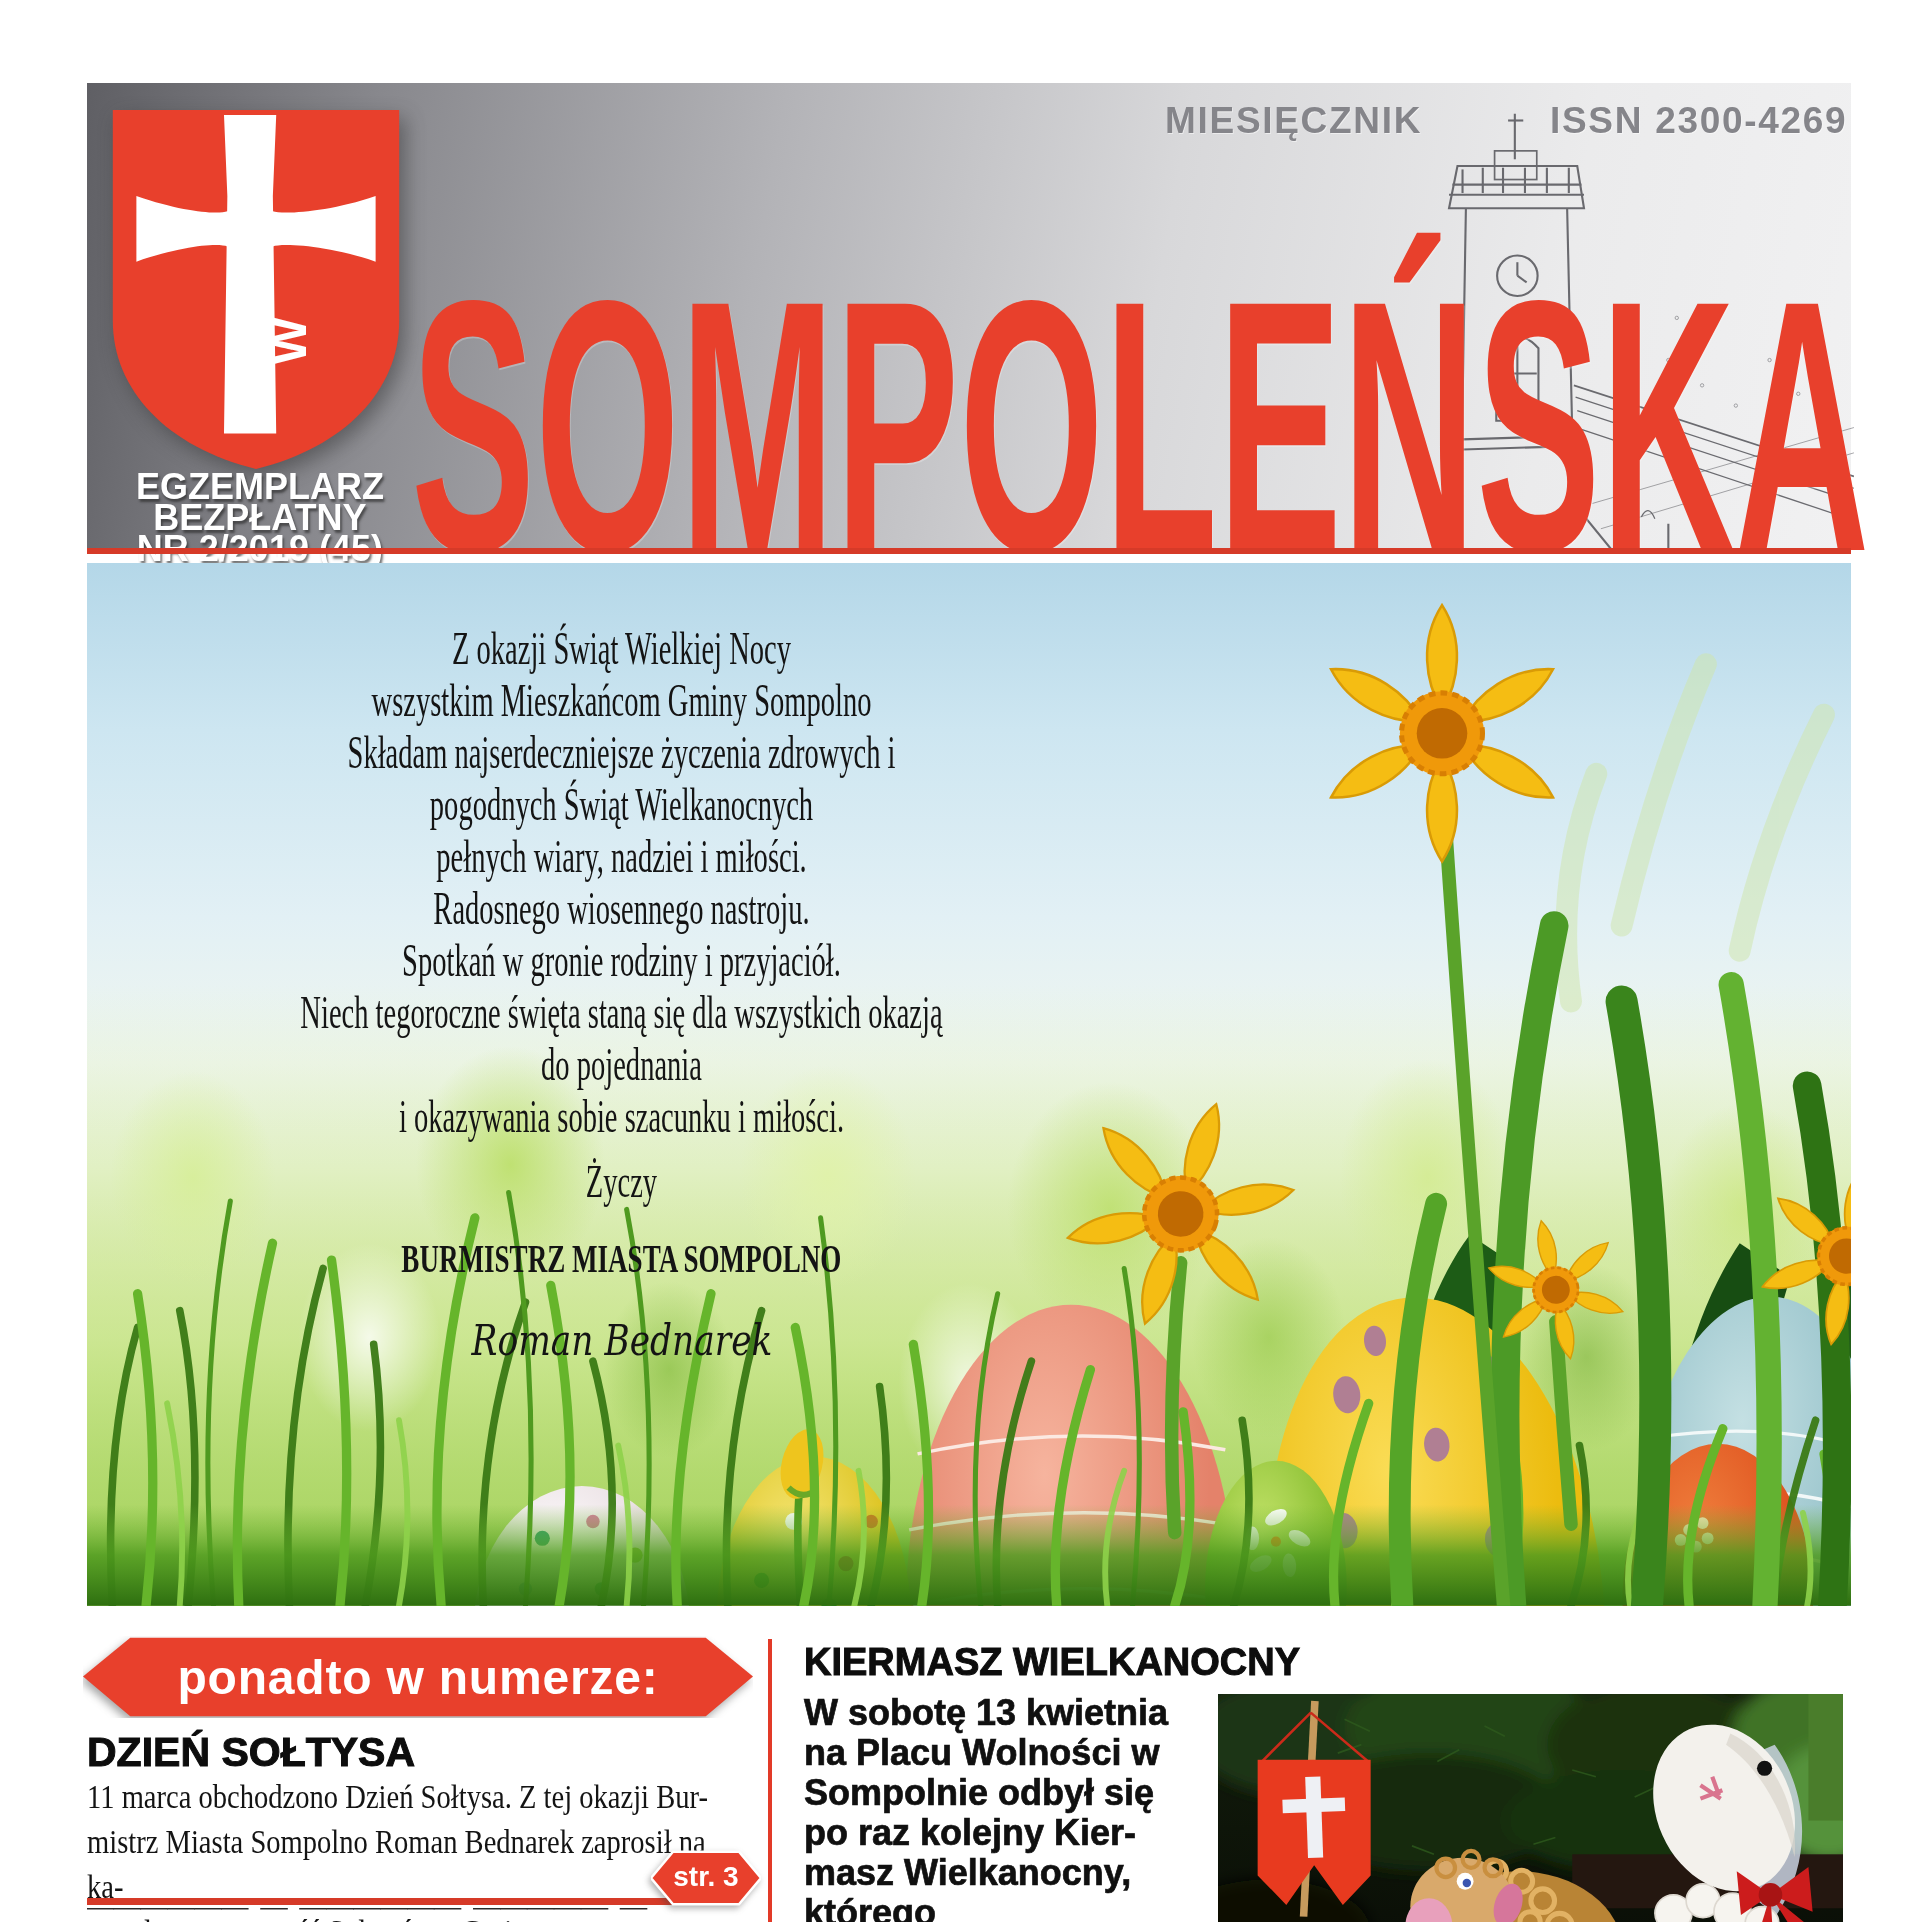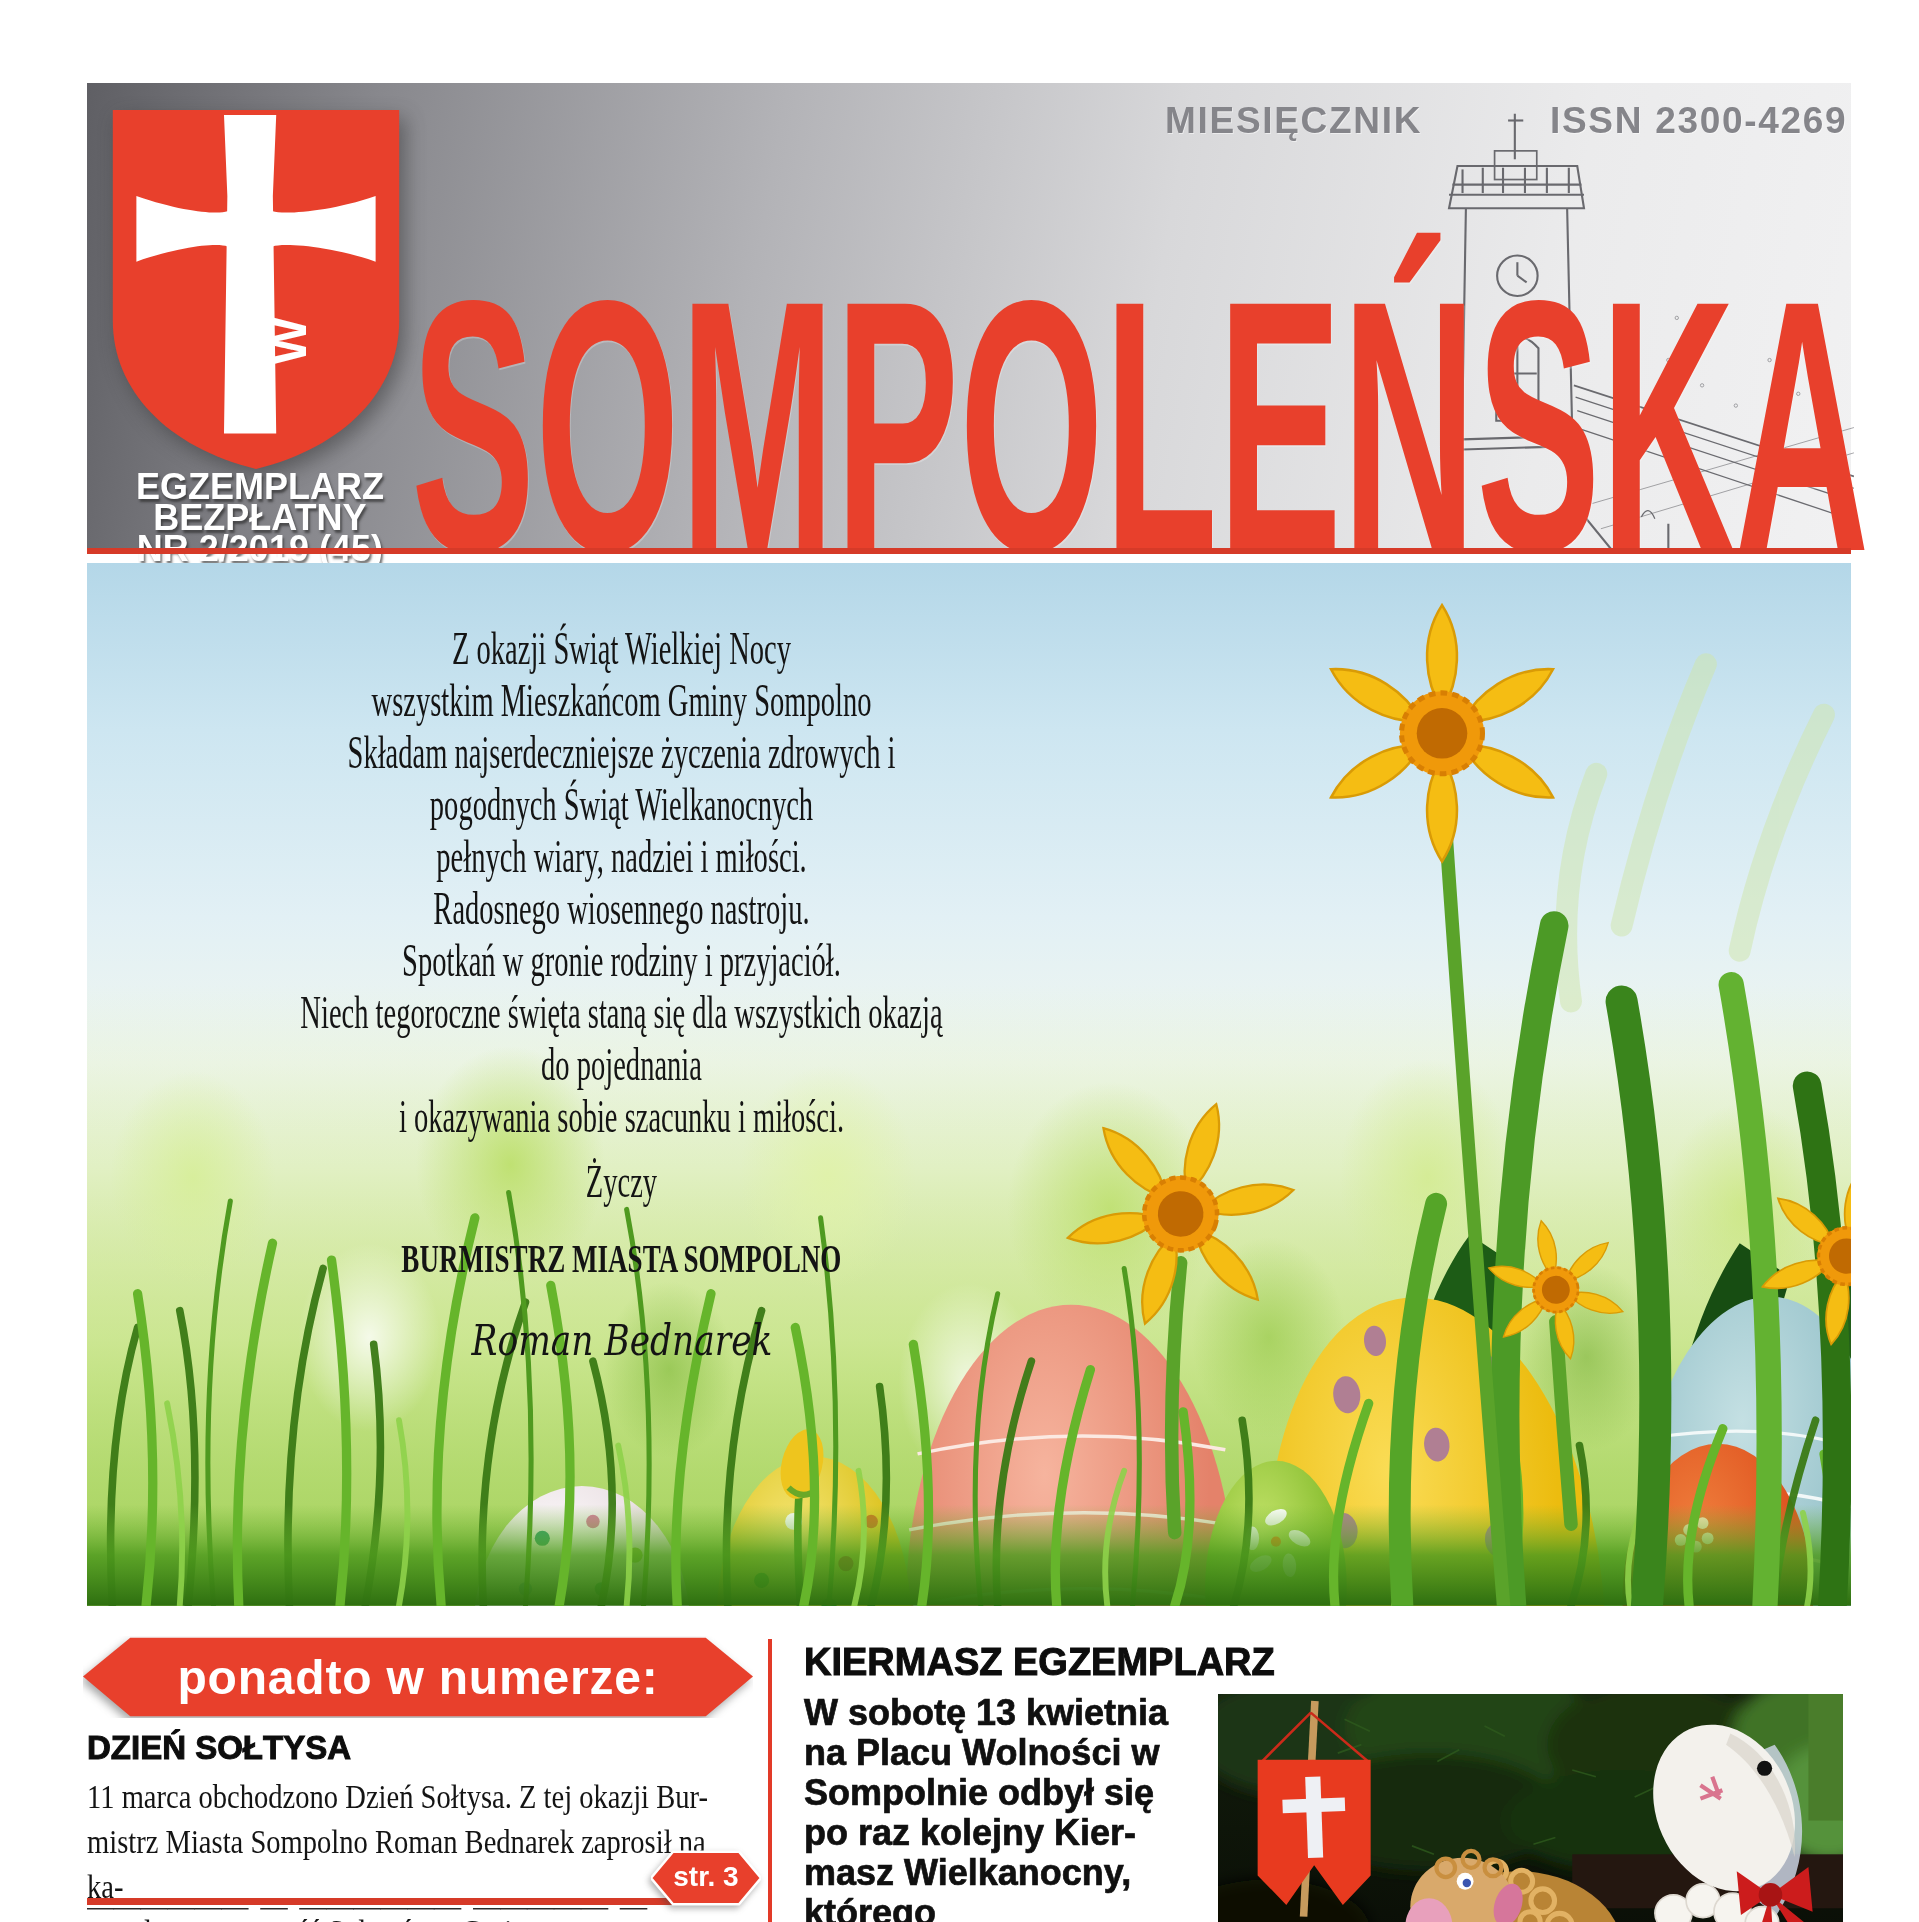--- a/index.html
+++ b/index.html
@@ -51,21 +51,21 @@
   .signoff .burmistrz span{display:inline-block;transform:scaleX(.66);}
   .signoff .signame{margin-top:34px;font-size:43px;font-style:italic;line-height:49px;
     font-family:"DejaVu Serif",serif;}
   .signoff .signame span{display:inline-block;transform:scaleX(.8);}
   
   .divider{position:absolute;left:768px;top:1639px;width:4.2px;height:284px;background:#e23a28;}
   .tocBanner{position:absolute;left:83px;top:1636px;width:670px;height:82px;}
   .tocBanner svg{position:absolute;left:0;top:0;}
   .tocBannerLabel{position:absolute;left:0;top:0;width:100%;height:82px;display:flex;align-items:center;
     justify-content:center;color:#fff;font-size:48px;font-weight:bold;letter-spacing:0.8px;}
-  .tocTitle{position:absolute;left:87px;top:1729px;font-size:33px;font-weight:bold;color:#0d0d0d;
+  .tocTitle{position:absolute;left:87px;top:1729px;font-size:41px;font-weight:bold;color:#0d0d0d;
     letter-spacing:0;-webkit-text-stroke:1px #0d0d0d;}
   .tocBody{position:absolute;left:87px;top:1774px;width:759px;font-family:"Liberation Serif",serif;
     font-size:34px;line-height:45px;color:#141414;white-space:pre-line;transform:scaleX(.84);
     transform-origin:left top;}
   .rule2{position:absolute;left:87px;top:1898px;width:649px;height:6.7px;background:#d63a28;}
   .pageBadge{position:absolute;left:651px;top:1850px;width:110px;height:56px;filter:drop-shadow(-1.7px 3.4px 3.4px rgba(60,60,60,.4));}
   .pageBadge svg{position:absolute;left:0;top:0;}
   .pageBadgeLabel{position:absolute;left:0;top:0;width:100%;height:54px;display:flex;align-items:center;
     justify-content:center;color:#fff;font-size:28px;font-weight:bold;}
   .cutoff{position:absolute;left:87px;top:1908px;width:683px;height:14.3px;overflow:hidden;
@@ -387,21 +387,21 @@
     <svg width="110" height="56" viewBox="0 0 130 66">
       <polygon points="0,33 26,2 104,2 130,33 104,64 26,64" fill="#e8402c" stroke="#ffffff" stroke-width="3"></polygon>
     </svg>
     <div class="pageBadgeLabel">str. 3</div>
   </div>
 
   <div class="cutoff">▔▔▔▔▔▔ ▔ ▔▔▔▔▔▔ ▔▔▔▔▔ ▔ ▔▔▔▔▔▔▔ ▔▔▔</div>
 
   <div class="divider"></div>
 
-  <div class="artHead">KIERMASZ EGZEMPLARZ</div>
+  <div class="artHead">KIERMASZ WIELKANOCNY</div>
   <div class="artBody">W sobotę 13 kwietnia
 na Placu Wolności w
 Sompolnie odbył się
 po raz kolejny Kier-
 masz Wielkanocny,
 którego</div>
 
   <div class="photo">
     <svg width="625" height="270" viewBox="0 0 741 320">
       <defs>

